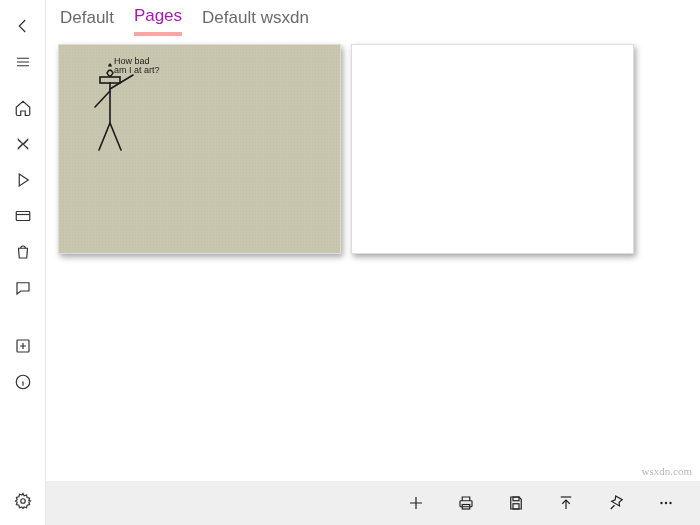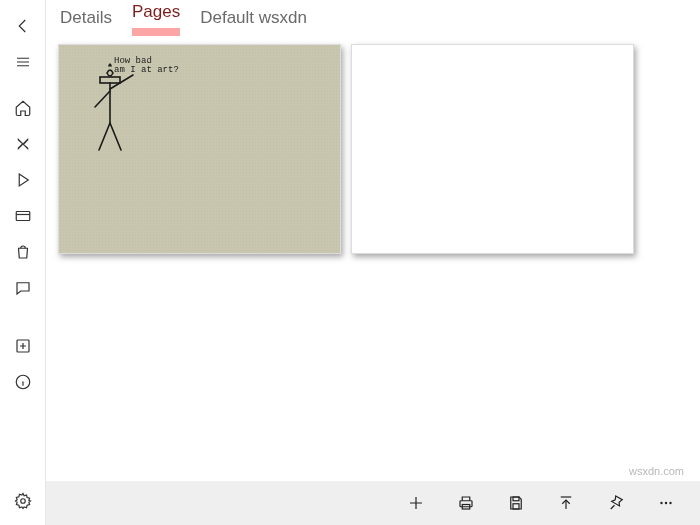--- a/index.html
+++ b/index.html
@@ -5,31 +5,31 @@
   * { box-sizing: border-box; margin: 0; padding: 0; }
   html, body { width: 700px; height: 525px; font-family: "Segoe UI", Arial, sans-serif; overflow: hidden; background: #fff; }
   .app { display: flex; width: 100%; height: 100%; }
   .sidebar { width: 46px; height: 100%; border-right: 1px solid #e6e6e6; display: flex; flex-direction: column; align-items: center; padding-top: 8px; }
   .side-btn { width: 44px; height: 36px; display: flex; align-items: center; justify-content: center; color: #333; cursor: pointer; }
   .side-btn svg { width: 18px; height: 18px; }
   .spacer { flex: 1; }
   .main { flex: 1; display: flex; flex-direction: column; position: relative; }
   .tabs { display: flex; gap: 20px; padding: 6px 14px 0 14px; align-items: flex-end; height: 36px; }
   .tab { font-size: 17px; color: #6a6a6a; padding-bottom: 6px; cursor: pointer; border-bottom: 2px solid transparent; }
-  .tab.active { color: #7f1d1d; border-bottom: 8px solid #fca5a5; }
+  .tab.active { color: #a21caf; border-bottom: 4px solid #fca5a5; }
   .content { flex: 1; padding: 8px 12px 0 12px; display: flex; gap: 10px; align-items: flex-start; }
   .thumb { width: 283px; height: 210px; background: #fff; box-shadow: 2px 3px 6px rgba(0,0,0,.35); border: 1px solid #dcdcdc; position: relative; }
   .thumb.paper { background: #c8c6ae; background-image: radial-gradient(rgba(0,0,0,.035) 1px, transparent 1px); background-size: 3px 3px; }
   .sketch { position: absolute; top: 10px; left: 28px; width: 110px; height: 110px; }
   .sketch svg { width: 100%; height: 100%; }
-  .sketch-text { position: absolute; top: 12px; left: 55px; font-size: 9px; font-family: Liberation Mono, monospace; color: #222; line-height: 1.05; width: 70px; }
+  .sketch-text { position: absolute; top: 12px; left: 55px; font-size: 9px; font-family: Liberation Sans, sans-serif; color: #222; line-height: 1.05; width: 70px; }
   .toolbar { height: 44px; background: #efefef; display: flex; align-items: center; justify-content: flex-end; padding: 0 10px; gap: 2px; }
   .tool-btn { width: 48px; height: 44px; display: flex; align-items: center; justify-content: center; color: #222; cursor: pointer; }
   .tool-btn svg { width: 18px; height: 18px; }
-  .watermark { position: absolute; right: 16px; bottom: 48px; font-size: 11px; color: #b8b8b8; }
+  .watermark { position: absolute; right: 8px; bottom: 48px; font-size: 11px; color: #b8b8b8; font-family: Liberation Serif, serif; }
 </style>
 </head>
 <body>
 
 <div class="app">
   <div class="sidebar">
     <div class="side-btn">
       <svg viewBox="0 0 24 24" fill="none" stroke="currentColor" stroke-width="1.6">
           <path d="M15 4l-8 8 8 8"></path>
         </svg>
@@ -89,21 +89,21 @@
     <div class="side-btn" style="margin-bottom:6px">
       <svg viewBox="0 0 24 24" fill="none" stroke="currentColor" stroke-width="1.6">
           <circle cx="12" cy="12" r="3"></circle>
           <path d="M12 2l1.5 3 3.2-1 .8 3.3 3.3.8-1 3.2L22 12l-2.2 1.7 1 3.2-3.3.8-.8 3.3-3.2-1L12 22l-1.5-2-3.2 1-.8-3.3-3.3-.8 1-3.2L2 12l2.2-1.7-1-3.2 3.3-.8.8-3.3 3.2 1z"></path>
         </svg>
     </div>
   </div>
 
   <div class="main">
     <div class="tabs">
-      <div class="tab">Details</div>
+      <div class="tab">Default</div>
       <div class="tab active">Pages</div>
       <div class="tab">Default wsxdn</div>
     </div>
 
     <div class="content">
       <div class="thumb paper">
         <div class="sketch-text">
           <span>How bad</span><br>
           <span>am I at art?</span>
         </div>

